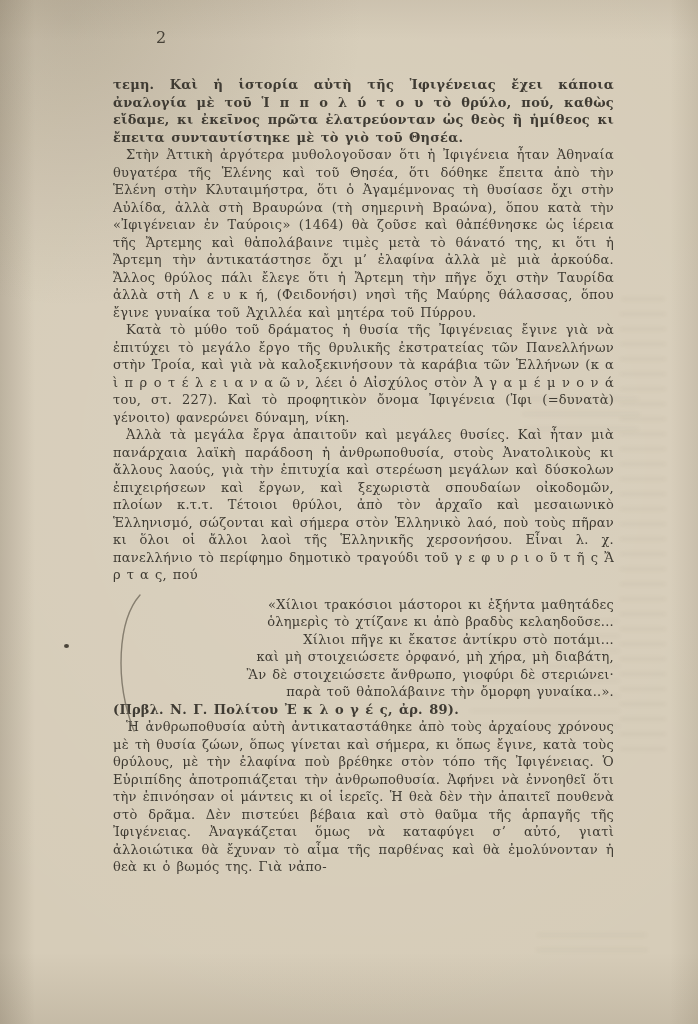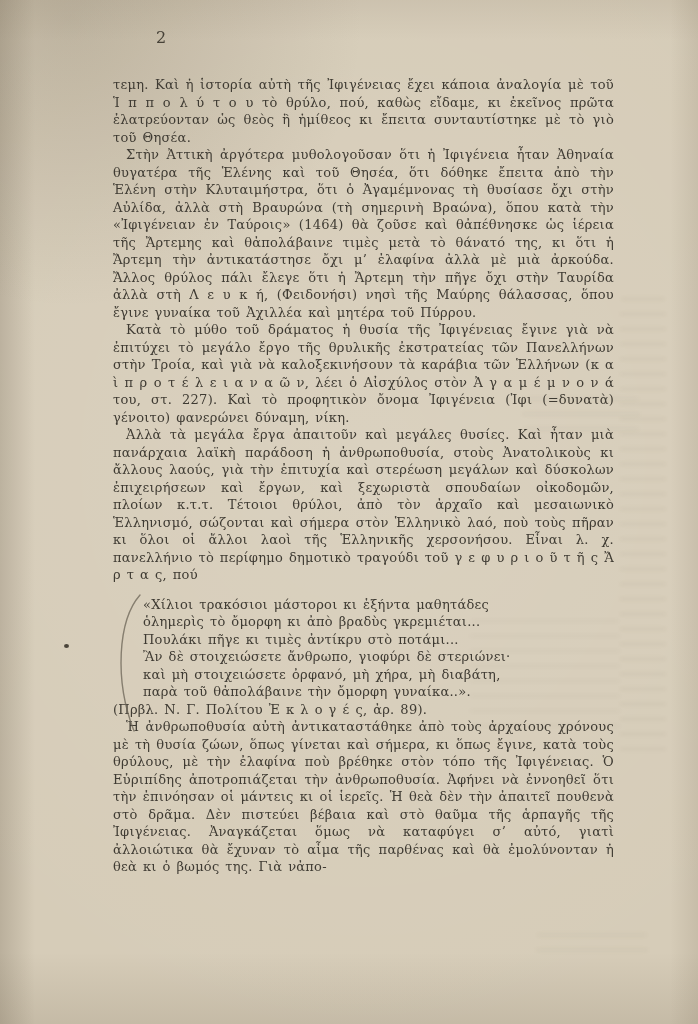--- a/index.html
+++ b/index.html
@@ -48,33 +48,35 @@
     text-align: justify;
     letter-spacing: 0.25px;
     word-spacing: 1.5px;
   }
   .text-block p {
     margin: 0;
     text-indent: 13px;
   }
   .text-block p.continuation {
     text-indent: 0;
+    font-weight: bold;
   }
   .quote-block {
     margin: 12px 0 0 30px;
-    text-align: left;
+    text-align: right;
     text-indent: 0;
   }
   .quote-line {
     white-space: nowrap;
   }
   .citation {
     margin: 18px 0 16px 30px;
     text-align: left;
     text-indent: 0 !important;
+    font-weight: bold;
   }
   
   .brace-mark {
     position: absolute;
     left: 110px;
     top: 592px;
     width: 34px;
     height: 142px;
     pointer-events: none;
     opacity: 0.75;
@@ -116,24 +118,24 @@
     <p class="continuation">τεμη. Καὶ ἡ ἱστορία αὐτὴ τῆς Ἰφιγένειας ἔχει κάποια ἀναλογία μὲ τοῦ Ἱ π π ο λ ύ τ ο υ τὸ θρύλο, πού, καθὼς εἴδαμε, κι ἐκεῖνος πρῶτα ἐλατρεύονταν ὡς θεὸς ἢ ἡμίθεος κι ἔπειτα συνταυτίστηκε μὲ τὸ γιὸ τοῦ Θησέα.</p>
 
     <p>Στὴν Ἀττικὴ ἀργότερα μυθολογοῦσαν ὅτι ἡ Ἰφιγένεια ἦταν Ἀθηναία θυγατέρα τῆς Ἑλένης καὶ τοῦ Θησέα, ὅτι δόθηκε ἔπειτα ἀπὸ τὴν Ἑλένη στὴν Κλυταιμήστρα, ὅτι ὁ Ἀγαμέμνονας τὴ θυσίασε ὄχι στὴν Αὐλίδα, ἀλλὰ στὴ Βραυρώνα (τὴ σημερινὴ Βραώνα), ὅπου κατὰ τὴν «Ἰφιγένειαν ἐν Ταύροις» (1464) θὰ ζοῦσε καὶ θἀπέθνησκε ὡς ἱέρεια τῆς Ἄρτεμης καὶ θἀπολάβαινε τιμὲς μετὰ τὸ θάνατό της, κι ὅτι ἡ Ἄρτεμη τὴν ἀντικατάστησε ὄχι μ’ ἐλαφίνα ἀλλὰ μὲ μιὰ ἀρκούδα. Ἄλλος θρύλος πάλι ἔλεγε ὅτι ἡ Ἄρτεμη τὴν πῆγε ὄχι στὴν Ταυρίδα ἀλλὰ στὴ Λ ε υ κ ή, (Φειδονήσι) νησὶ τῆς Μαύρης θάλασσας, ὅπου ἔγινε γυναίκα τοῦ Ἀχιλλέα καὶ μητέρα τοῦ Πύρρου.</p>
 
     <p>Κατὰ τὸ μύθο τοῦ δράματος ἡ θυσία τῆς Ἰφιγένειας ἔγινε γιὰ νὰ ἐπιτύχει τὸ μεγάλο ἔργο τῆς θρυλικῆς ἐκστρατείας τῶν Πανελλήνων στὴν Τροία, καὶ γιὰ νὰ καλοξεκινήσουν τὰ καράβια τῶν Ἑλλήνων (κ α ὶ  π ρ ο τ έ λ ε ι α  ν α ῶ ν, λέει ὁ Αἰσχύλος στὸν Ἀ γ α μ έ μ ν ο ν ά του, στ. 227). Καὶ τὸ προφητικὸν ὄνομα Ἰφιγένεια (Ἰφι (=δυνατὰ) γένοιτο) φανερώνει δύναμη, νίκη.</p>
 
     <p>Ἀλλὰ τὰ μεγάλα ἔργα ἀπαιτοῦν καὶ μεγάλες θυσίες. Καὶ ἦταν μιὰ πανάρχαια λαϊκὴ παράδοση ἡ ἀνθρωποθυσία, στοὺς Ἀνατολικοὺς κι ἄλλους λαούς, γιὰ τὴν ἐπιτυχία καὶ στερέωση μεγάλων καὶ δύσκολων ἐπιχειρήσεων καὶ ἔργων, καὶ ξεχωριστὰ σπουδαίων οἰκοδομῶν, πλοίων κ.τ.τ. Τέτοιοι θρύλοι, ἀπὸ τὸν ἀρχαῖο καὶ μεσαιωνικὸ Ἑλληνισμό, σώζονται καὶ σήμερα στὸν Ἑλληνικὸ λαό, ποὺ τοὺς πῆραν κι ὅλοι οἱ ἄλλοι λαοὶ τῆς Ἑλληνικῆς χερσονήσου. Εἶναι λ. χ. πανελλήνιο τὸ περίφημο δημοτικὸ τραγούδι τοῦ γ ε φ υ ρ ι ο ῦ  τ ῆ ς  Ἄ ρ τ α ς, πού</p>
 
     <div class="quote-block">
       <div class="quote-line">«Χίλιοι τρακόσιοι μάστοροι κι ἑξήντα μαθητάδες</div>
-      <div class="quote-line">ὁλημερὶς τὸ ὄμορφη κι ἀπὸ βραδὺς γκρεμιέται...</div>
-      <div class="quote-line">Πουλάκι πῆγε κι τιμὲς ἀντίκρυ στὸ ποτάμι...</div>
+      <div class="quote-line">ὁλημερὶς τὸ χτίζανε κι ἀπὸ βραδὺς κελαηδοῦσε...</div>
+      <div class="quote-line">Χίλιοι πῆγε κι ἔκατσε ἀντίκρυ στὸ ποτάμι...</div>
+      <div class="quote-line">καὶ μὴ στοιχειώσετε ὀρφανό, μὴ χήρα, μὴ διαβάτη,</div>
       <div class="quote-line">Ἂν δὲ στοιχειώσετε ἄνθρωπο, γιοφύρι δὲ στεριώνει·</div>
-      <div class="quote-line">καὶ μὴ στοιχειώσετε ὀρφανό, μὴ χήρα, μὴ διαβάτη,</div>
       <div class="quote-line">παρὰ τοῦ θἀπολάβαινε τὴν ὄμορφη γυναίκα..».</div>
     </div>
 
     <p class="citation">(Πρβλ. Ν. Γ. Πολίτου Ἐ κ λ ο γ έ ς, ἀρ. 89).</p>
 
     <p>Ἡ ἀνθρωποθυσία αὐτὴ ἀντικαταστάθηκε ἀπὸ τοὺς ἀρχαίους χρόνους μὲ τὴ θυσία ζώων, ὅπως γίνεται καὶ σήμερα, κι ὅπως ἔγινε, κατὰ τοὺς θρύλους, μὲ τὴν ἐλαφίνα ποὺ βρέθηκε στὸν τόπο τῆς Ἰφιγένειας. Ὁ Εὐριπίδης ἀποτροπιάζεται τὴν ἀνθρωποθυσία. Ἀφήνει νὰ ἐννοηθεῖ ὅτι τὴν ἐπινόησαν οἱ μάντεις κι οἱ ἱερεῖς. Ἡ θεὰ δὲν τὴν ἀπαιτεῖ πουθενὰ στὸ δρᾶμα. Δὲν πιστεύει βέβαια καὶ στὸ θαῦμα τῆς ἁρπαγῆς τῆς Ἰφιγένειας. Ἀναγκάζεται ὅμως νὰ καταφύγει σ’ αὐτό, γιατὶ ἀλλοιώτικα θὰ ἔχυναν τὸ αἷμα τῆς παρθένας καὶ θὰ ἐμολύνονταν ἡ θεὰ κι ὁ βωμός της. Γιὰ νἀπο-</p>
 
   </div>
 
   <svg class="brace-mark" viewBox="0 0 34 142" xmlns="http://www.w3.org/2000/svg">

